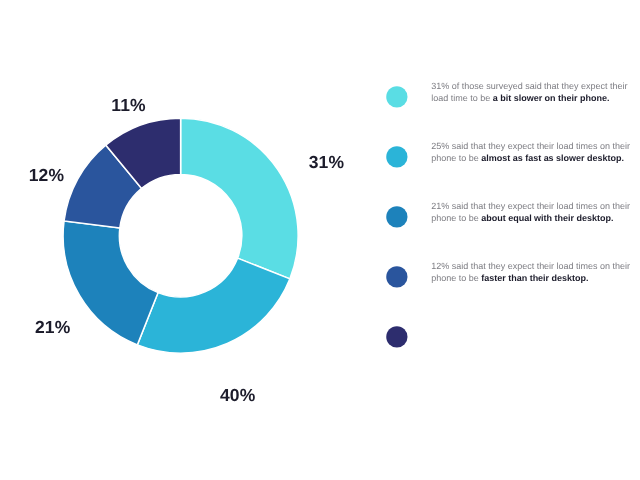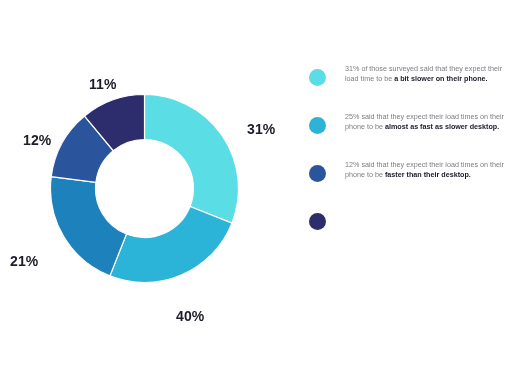--- a/index.html
+++ b/index.html
@@ -37,21 +37,21 @@
     position: absolute;
     font-family: "Liberation Sans", sans-serif;
     font-size: 14px;
     font-weight: bold;
     color: #1c1c2b;
     white-space: nowrap;
     letter-spacing: 0.1px;
   }
   #slice-label-0 { left: 231px; top: 121px; margin-left: 16px; }
   #slice-label-1 { left: 176px; top: 308px; }
-  #slice-label-2 { left: 10px;  top: 253px; }
+  #slice-label-2 { left: 28px;  top: 253px; }
   #slice-label-3 { left: 23px;  top: 132px; }
   #slice-label-4 { left: 89px;  top: 76px;  }
 
   
   #legend {
     position: absolute;
     left: 309px;
     top: 64px;
     width: 196px;
   }
@@ -108,20 +108,24 @@
   <div id="legend">
       <div class="legend-item">
         <span class="legend-dot" style="background: rgb(90, 221, 228);"></span>
         <div class="legend-text"><span>31% of those surveyed said that they expect their load time to be </span><b>a bit slower on their phone.</b></div>
       </div>
       <div class="legend-item">
         <span class="legend-dot" style="background: rgb(43, 180, 216);"></span>
         <div class="legend-text"><span>25% said that they expect their load times on their phone to be </span><b>almost as fast as slower desktop.</b></div>
       </div>
       <div class="legend-item">
+        <span class="legend-dot" style="background: rgb(29, 130, 187);"></span>
+        <div class="legend-text"><span>21% said that they expect their load times on their phone to be </span><b>about equal with their desktop.</b></div>
+      </div>
+      <div class="legend-item">
         <span class="legend-dot" style="background: rgb(42, 85, 157);"></span>
         <div class="legend-text"><span>12% said that they expect their load times on their phone to be </span><b>faster than their desktop.</b></div>
       </div>
       <div class="legend-item">
         <span class="legend-dot" style="background: rgb(45, 45, 110);"></span>
       </div>
     </div>
 
 </div>
 

